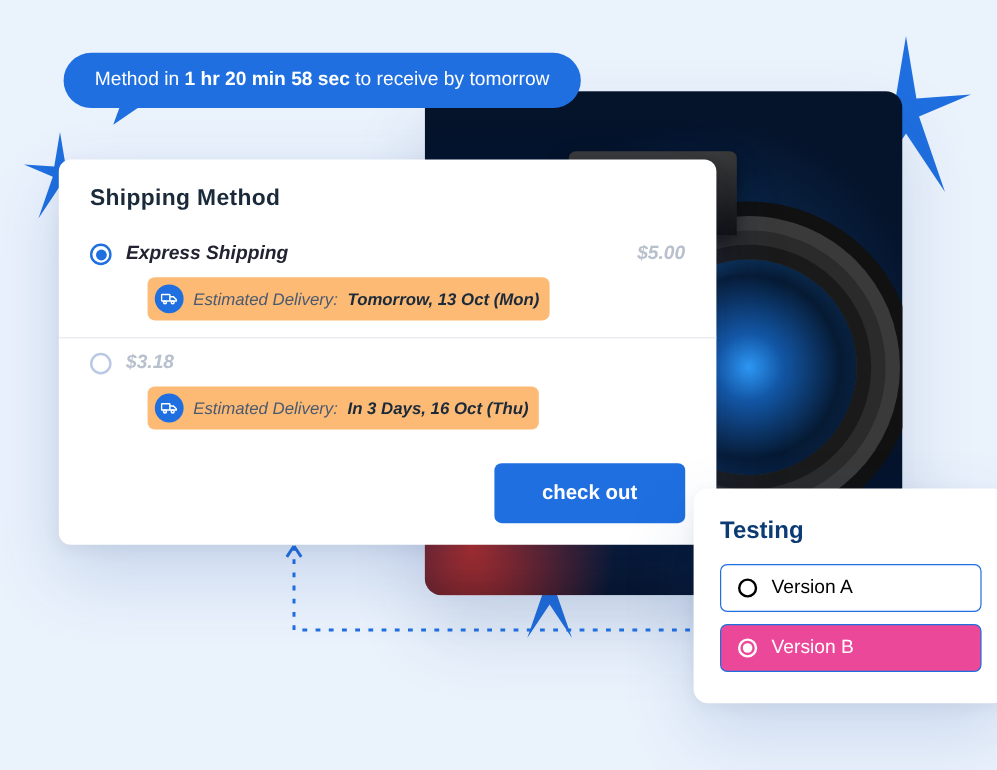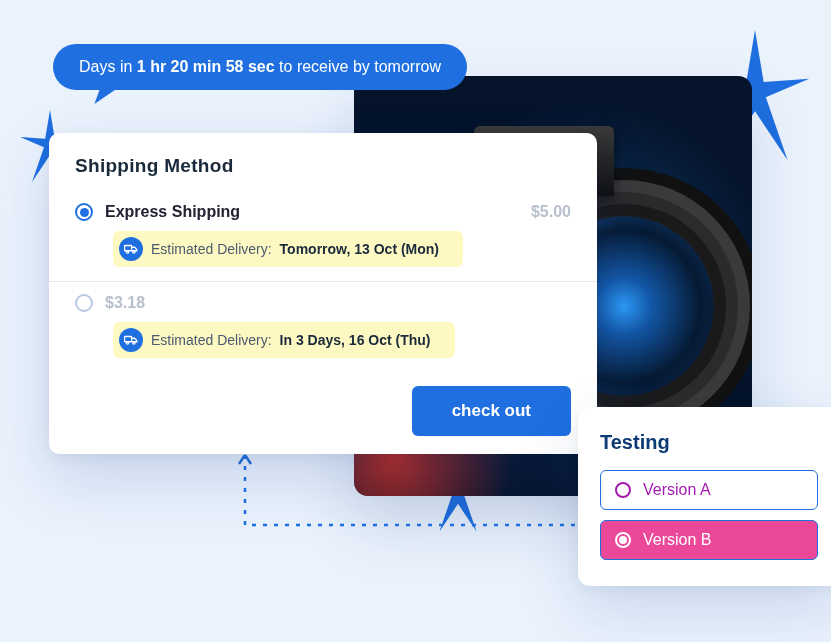--- a/index.html
+++ b/index.html
@@ -99,20 +99,21 @@
 }
 .shipping h2 {
   font-size: 19px;
   font-weight: 800;
   letter-spacing: 0.3px;
   color: #1a2a3a;
   padding: 0 26px 14px 26px;
 }
 .option {
   padding: 12px 26px 14px 26px;
+  font-style: italic;
 }
 .option + .option { border-top: 1px solid #e6e9ee; }
 .option-head {
   display: flex;
   align-items: center;
   gap: 12px;
 }
 .radio {
   width: 18px; height: 18px;
   border: 2px solid #b9c9e4;
@@ -134,27 +135,27 @@
   color: #223;
   flex: 1;
 }
 .option-price {
   font-size: 16px;
   font-weight: 700;
   color: #b7c0cc;
 }
 .est {
   margin-top: 10px;
-  margin-left: 38px;
-  background: #fef9c3;
+  margin-left: 48px;
+  background: #fdba74;
   display: inline-flex;
   align-items: center;
   gap: 8px;
   border-radius: 6px;
-  padding: 6px 24px 6px 6px;
+  padding: 6px 8px 6px 6px;
   font-size: 14px;
   color: #445;
 }
 .est .truck {
   width: 24px; height: 24px;
   background: #1f6fe0;
   border-radius: 50%;
   display: flex; align-items: center; justify-content: center;
 }
 .est .truck svg { width: 14px; height: 14px; }
@@ -197,21 +198,21 @@
   align-items: center;
   gap: 12px;
   border-radius: 6px;
   padding: 10px 14px;
   font-size: 16px;
   cursor: pointer;
 }
 .version + .version { margin-top: 10px; }
 .version.outline {
   border: 1.5px solid #1f6fe0;
-  color: #a21caf;
+  color: #000000;
   background: #fff;
 }
 .version.filled {
   background: #ec4899;
   color: #fff;
   border: 1.5px solid #1f6fe0;
 }
 .vradio {
   width: 16px; height: 16px; border-radius: 50%;
   border: 2px solid currentColor;
@@ -248,21 +249,21 @@
   <svg width="62" height="75" viewBox="0 0 100 120">
       <path d="M50 0 L58 48 L100 45 L60 62 L80 120 L50 75 L20 120 L40 62 L0 45 L42 48 Z" fill="#1f6fe0"></path>
     </svg>
 </div>
 
 <div class="photo">
   <div class="glow"></div>
 </div>
 
 <div class="banner">
-  <span>Days in </span><b>1 hr 20 min 58 sec</b><span> to receive by tomorrow</span>
+  <span>Method in </span><b>1 hr 20 min 58 sec</b><span> to receive by tomorrow</span>
 </div>
 
 <div class="shipping">
   <h2>Shipping Method</h2>
 
   <div class="option">
     <div class="option-head">
       <span class="radio selected"></span>
       <span class="option-title">Express Shipping</span>
       <span class="option-price">$5.00</span>

